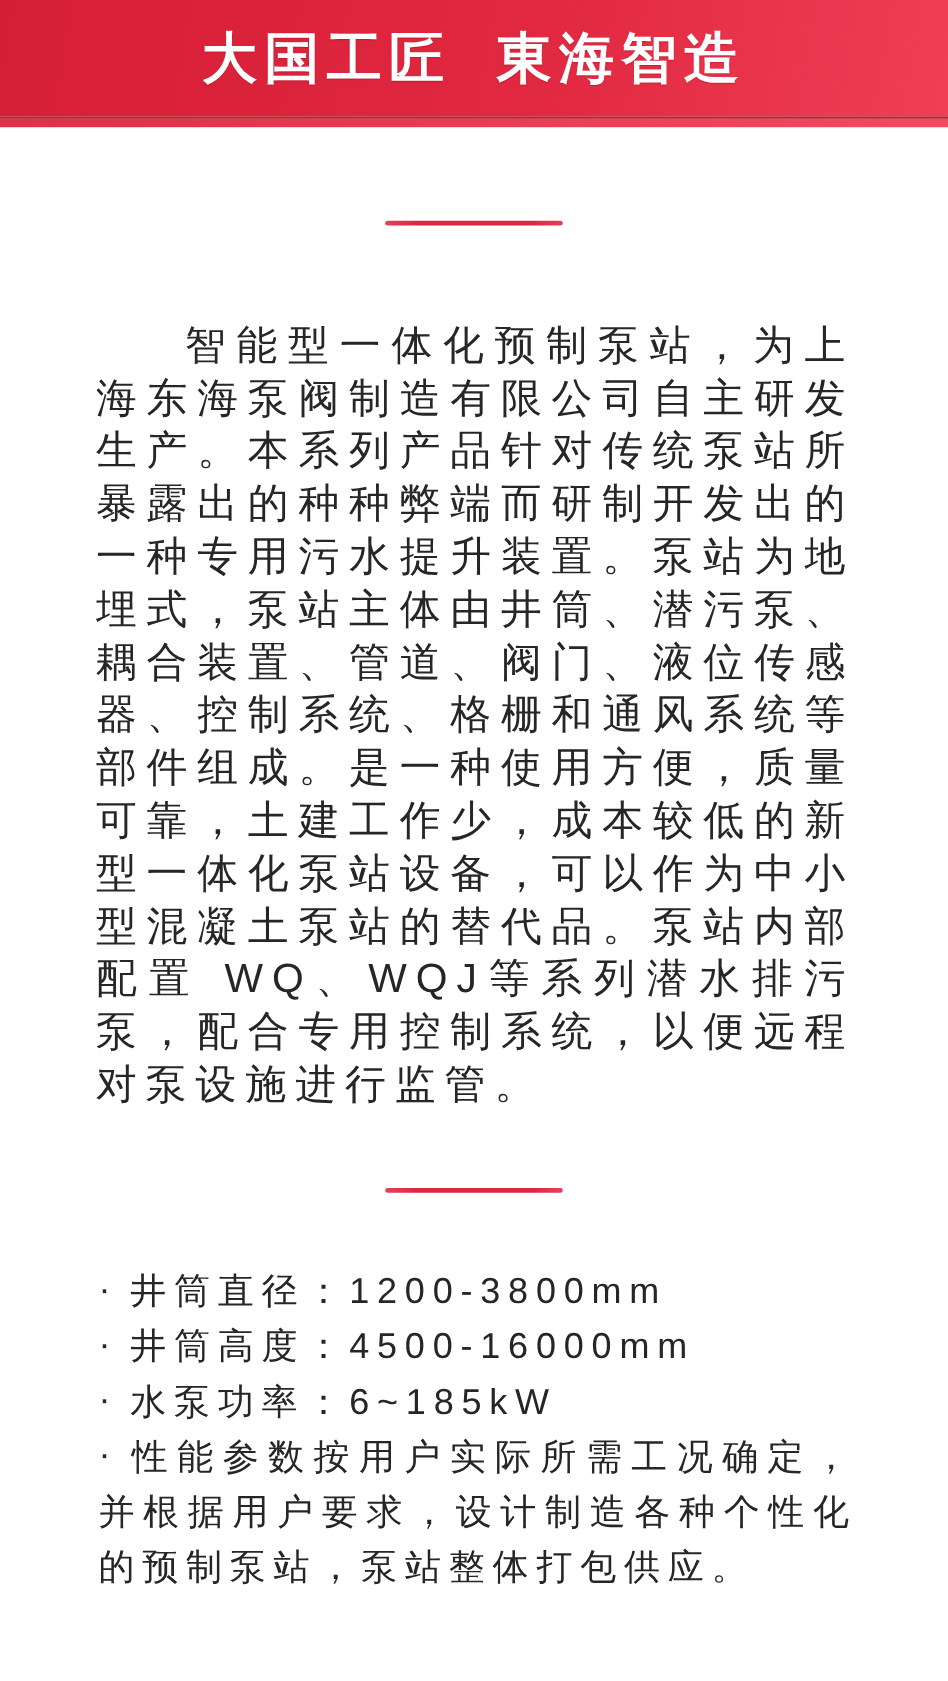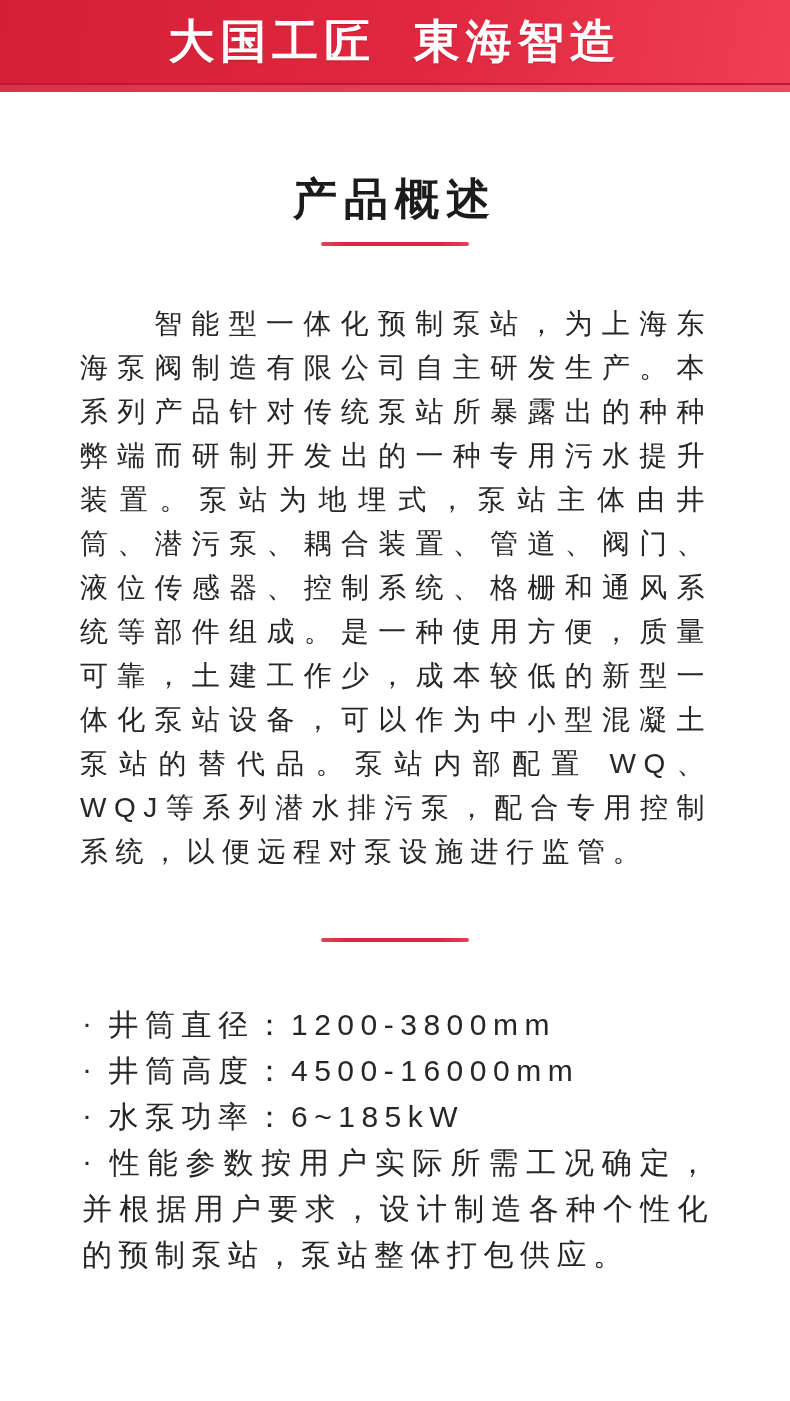--- a/index.html
+++ b/index.html
@@ -6,21 +6,21 @@
   html, body {
     width: 790px;
     background: #ffffff;
     font-family: "Liberation Sans", "DejaVu Sans", sans-serif;
   }
   body { height: 1401px; overflow: hidden; position: relative; }
 
   
   .banner { width: 100%; }
   .banner-main {
-    height: 83px;
+    height: 97px;
     background: linear-gradient(100deg, #d51f37 0%, #e02840 55%, #f03e55 100%);
     display: flex; align-items: center; justify-content: center;
   }
   .banner-title {
     color: #ffffff;
     font-size: 46px;
     font-weight: 700;
     letter-spacing: 6px;
     white-space: pre;
     text-shadow: 0 1px 1px rgba(140,0,20,0.35);
@@ -44,22 +44,22 @@
   .title-underline {
     width: 148px;
     height: 4px;
     margin: 13px auto 0 auto;
     background: linear-gradient(90deg, #e0435a 0%, #dc2743 18%, #dc2743 82%, #e0435a 100%);
     border-radius: 2px;
   }
 
   
   .para {
-    margin: 56px 78px 0 80px;
-    font-size: 28px;
+    margin: 78px 78px 0 80px;
+    font-size: 34px;
     line-height: 44px;
     letter-spacing: 7.5px;
     color: #262626;
     text-align: justify;
     text-justify: inter-character;
     text-indent: 74px;
   }
 
   
   .spec-list {
@@ -86,21 +86,20 @@
 
 <header class="banner">
   <div class="banner-main">
     <h1 class="banner-title">大国工匠  東海智造</h1>
   </div>
   <div class="banner-rule"></div>
   <div class="banner-foot"></div>
 </header>
 
 <section class="section-overview">
-  <h2 class="sec-title">产品概述</h2>
   <div class="title-underline"></div>
   <p class="para">智能型一体化预制泵站，为上海东海泵阀制造有限公司自主研发生产。本系列产品针对传统泵站所暴露出的种种弊端而研制开发出的一种专用污水提升装置。泵站为地埋式，泵站主体由井筒、潜污泵、耦合装置、管道、阀门、液位传感器、控制系统、格栅和通风系统等部件组成。是一种使用方便，质量可靠，土建工作少，成本较低的新型一体化泵站设备，可以作为中小型混凝土泵站的替代品。泵站内部配置 WQ、WQJ等系列潜水排污泵，配合专用控制系统，以便远程对泵设施进行监管。</p>
 </section>
 
 <section class="section-conditions">
   <div class="title-underline"></div>
 
   <ul class="spec-list">
     <li class="spec-item"><span class="bullet">·</span><span>井筒直径：1200-3800mm</span></li>
     <li class="spec-item"><span class="bullet">·</span><span>井筒高度：4500-16000mm</span></li>

